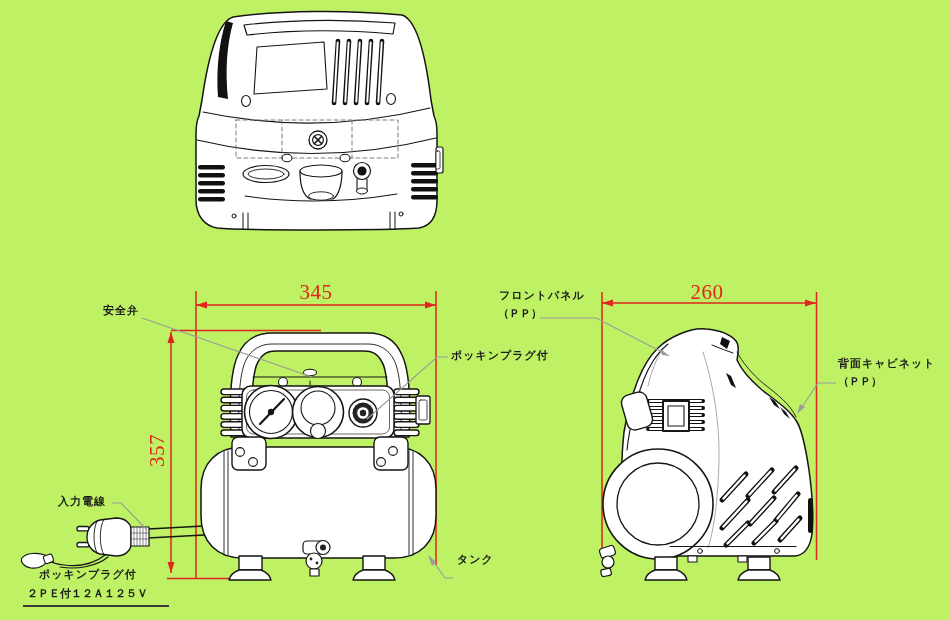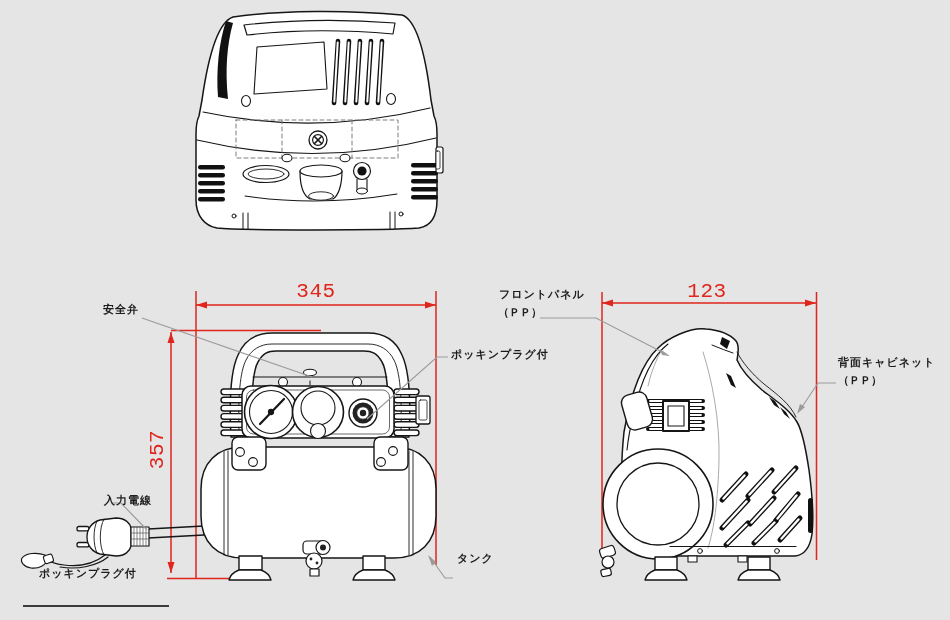--- a/index.html
+++ b/index.html
@@ -1,18 +1,18 @@
 <!DOCTYPE html>
 <html><head>
 <meta charset="utf-8">
 <style>
   html,body{margin:0;padding:0;background:#fff;}
   .canvas{
-    position:relative;width:950px;height:620px;background:#e5e5e5;overflow:hidden;
-    font-family:Liberation Mono, monospace;
+    position:relative;width:950px;height:620px;background:#bef264;overflow:hidden;
+    font-family:Liberation Serif, serif;
   }
   .canvas svg{position:absolute;left:0;top:0;}
   .jl{ 
     position:absolute;font-size:11px;font-weight:bold;color:#1c1c1c;
     letter-spacing:1px;white-space:nowrap;line-height:1.35;
   }
   .dim{
     position:absolute;font-size:21px;font-weight:400;color:#e0251c;
     text-align:center;white-space:nowrap;letter-spacing:0.5px;
   }
@@ -345,26 +345,27 @@
     <g fill="#9b9b9b" stroke="none">
       <polygon points="428,555 436,562 432,566"></polygon>
       <polygon points="670,356 660,349 662,355"></polygon>
       <polygon points="797,414 800,404 805,407"></polygon>
     </g>
   </g>
 </svg>
 
   <div class="dim" style="left:291px;top:280px;width:50px;">345</div>
   <div class="dim dim-v" style="left:127px;top:438px;width:60px;">357</div>
-  <div class="dim" style="left:682px;top:280px;width:50px;">123</div>
+  <div class="dim" style="left:682px;top:280px;width:50px;">260</div>
 
   <div class="jl" style="left:103px;top:303px;">安全弁</div>
   <div class="jl" style="left:451px;top:348px;">ポッキンプラグ付</div>
-  <div class="jl" style="left:58px;top:494px;margin-left:46px;">入力電線</div>
+  <div class="jl" style="left:58px;top:494px;">入力電線</div>
   <div class="jl" style="left:39px;top:567px;">ポッキンプラグ付</div>
+  <div class="jl" style="left:27px;top:586px;letter-spacing:0;">２ＰＥ付１２Ａ１２５Ｖ</div>
   <div class="underline-bar" style="left:23px;top:605px;width:146px;"></div>
   <div class="jl" style="left:457px;top:552px;">タンク</div>
 
   <div class="jl" style="left:499px;top:288px;">フロントパネル</div>
   <div class="jl" style="left:498px;top:306px;letter-spacing:0;">（ＰＰ）</div>
   <div class="jl" style="left:838px;top:356px;">背面キャビネット</div>
   <div class="jl" style="left:838px;top:374px;letter-spacing:0;">（ＰＰ）</div>
 
 </div>
 

